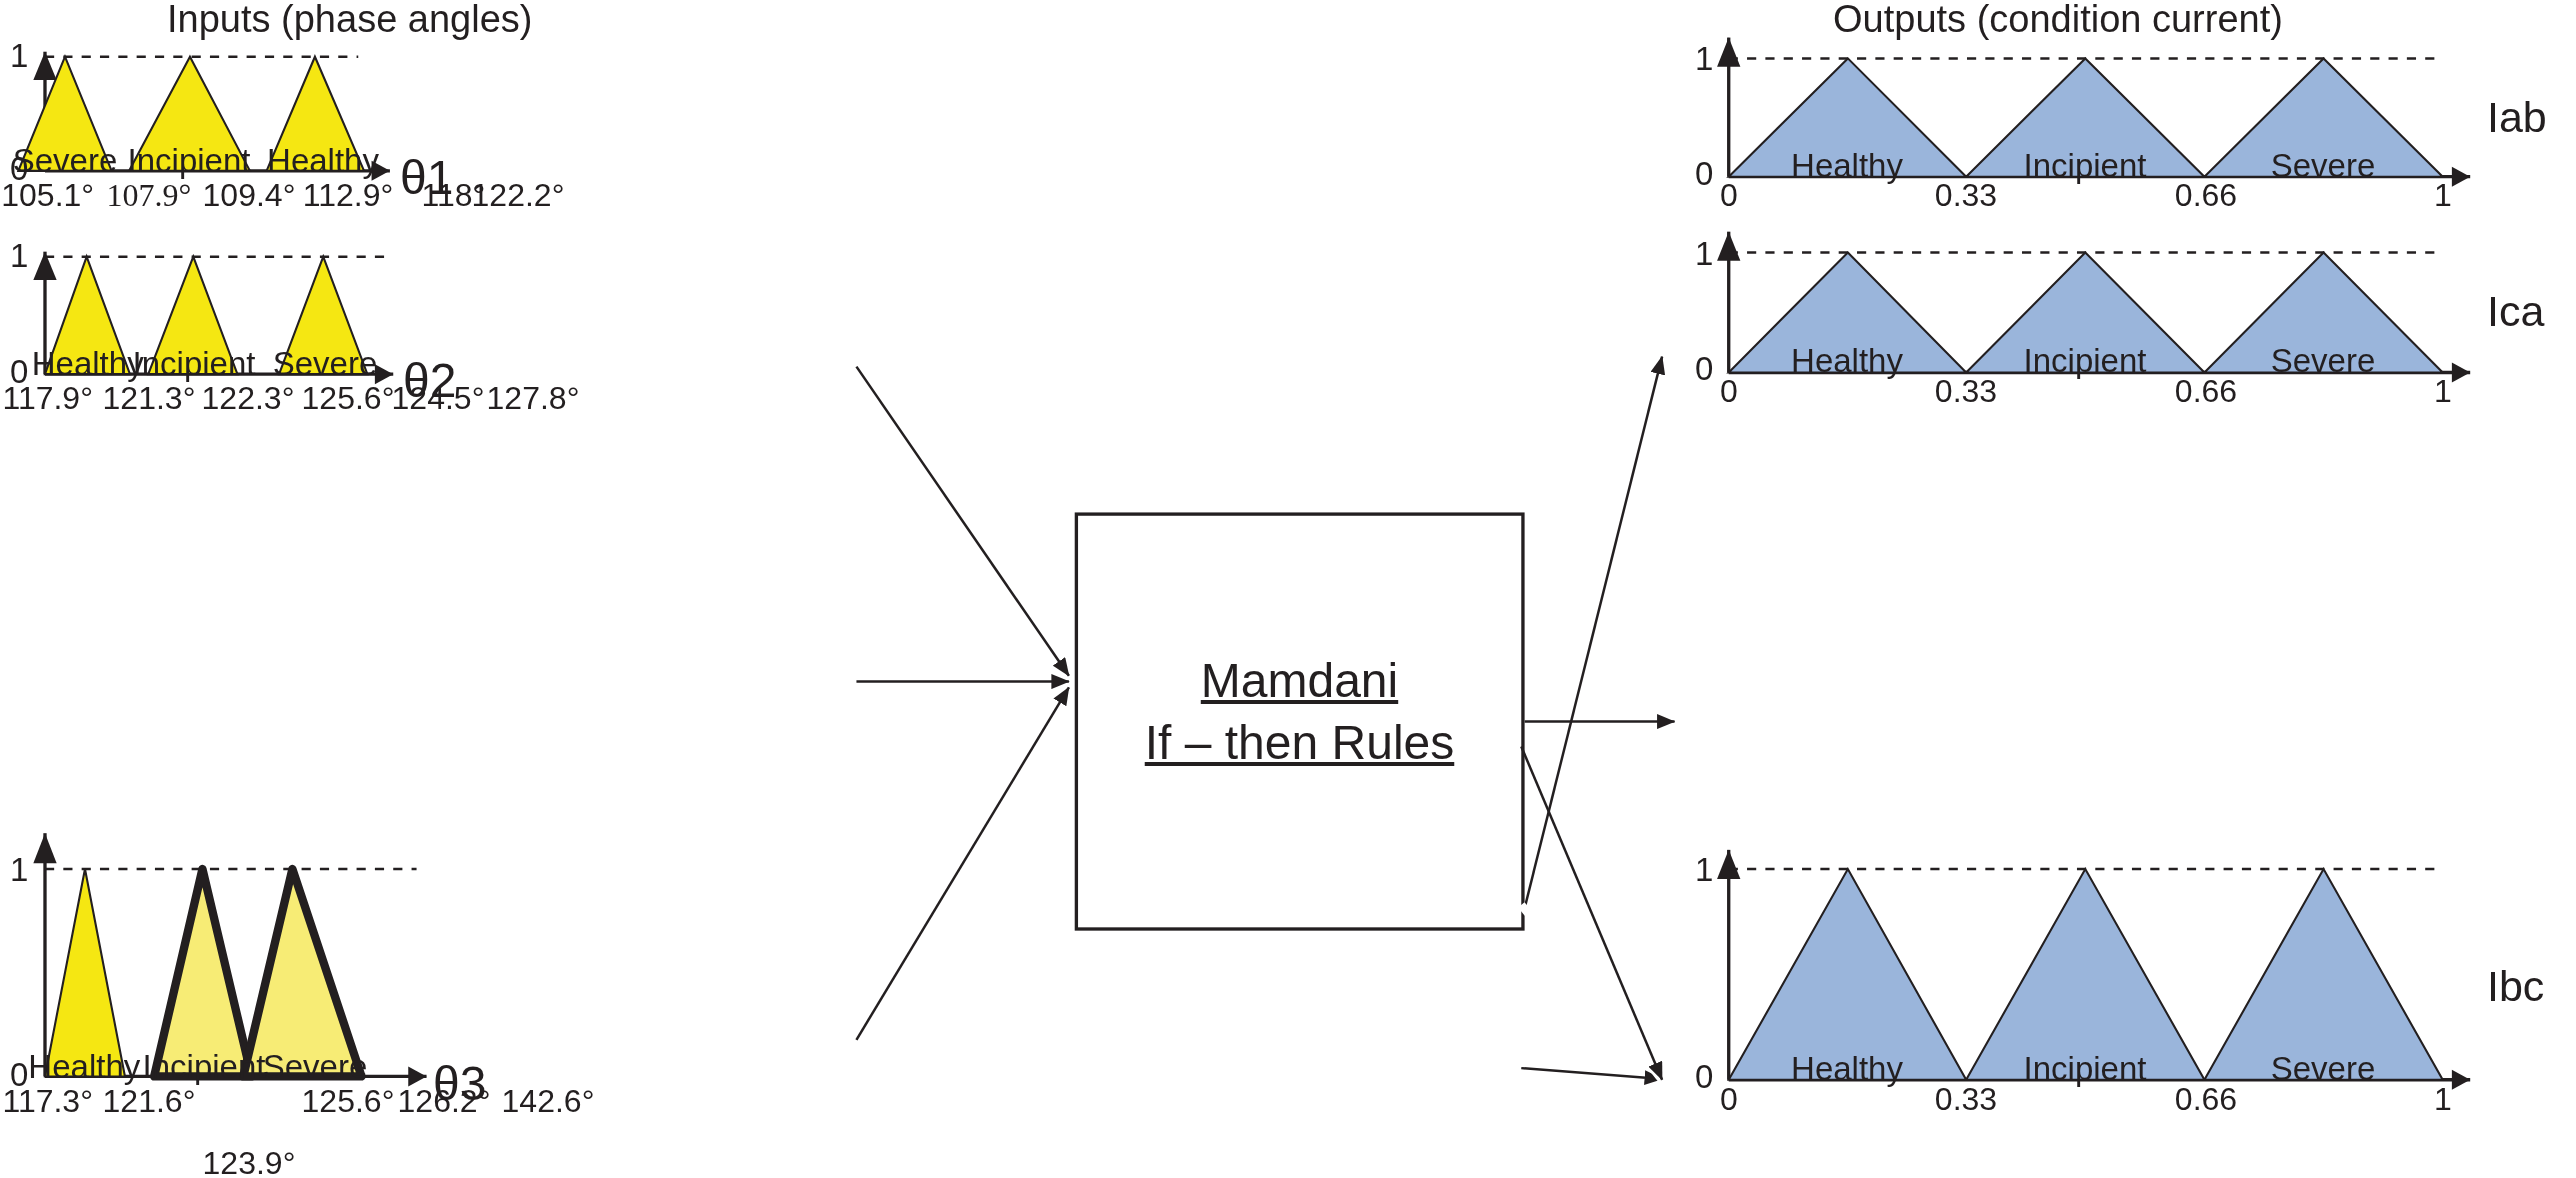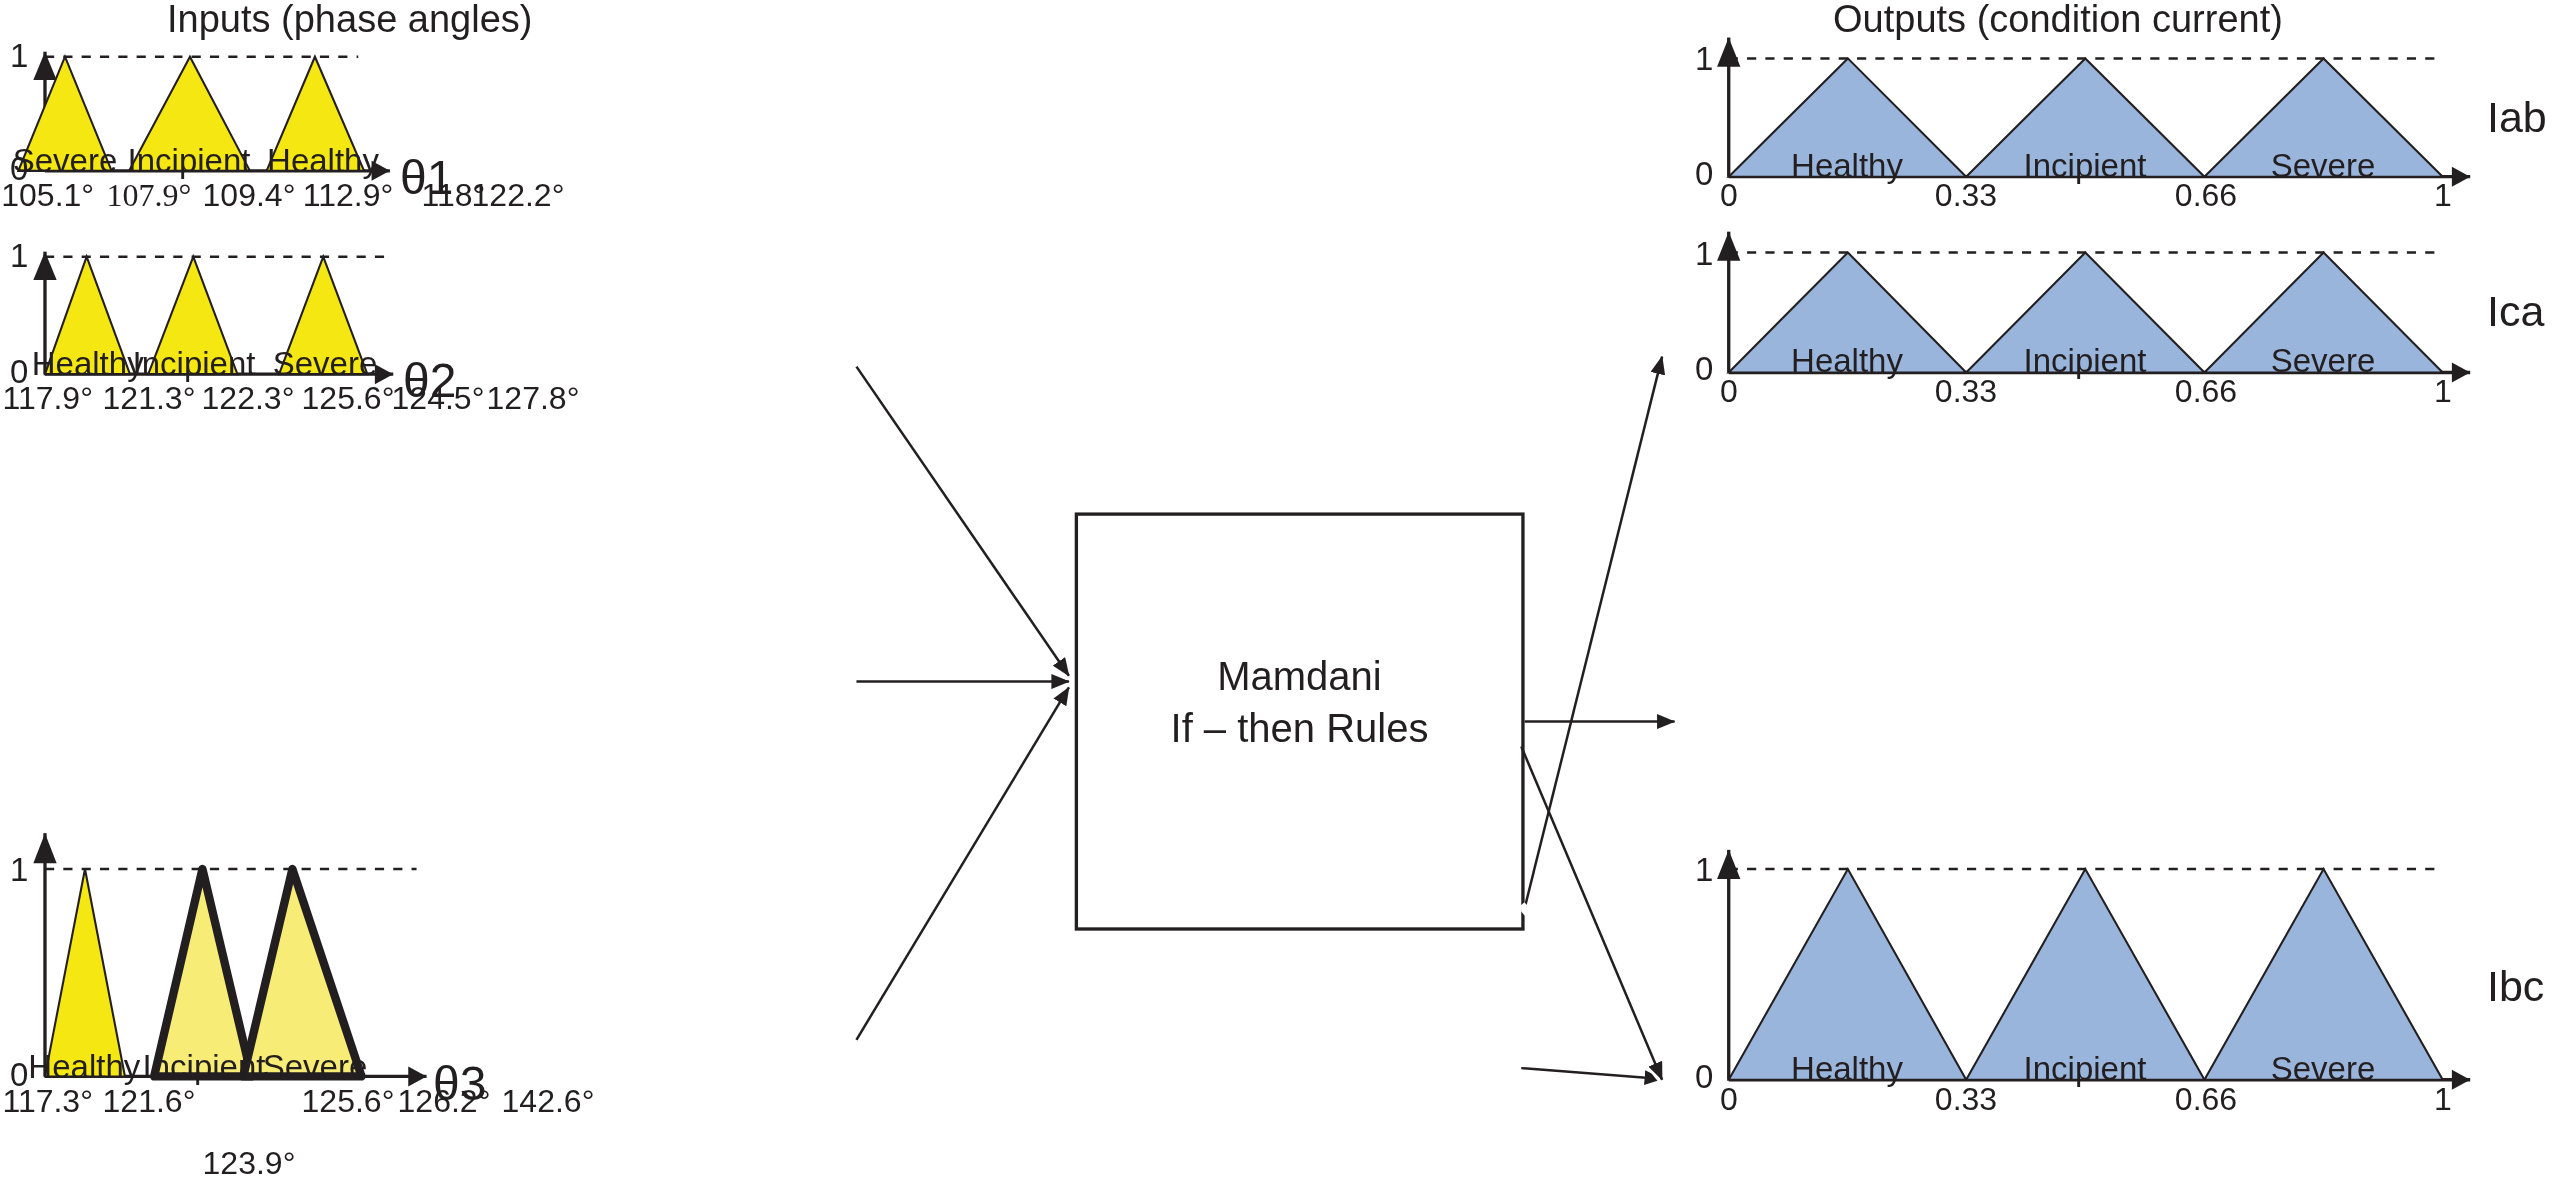--- a/index.html
+++ b/index.html
@@ -45,25 +45,26 @@
   }
   .setname{
     position:absolute;
     font-size:33px;
     white-space:nowrap;
     color:#231f20;
     text-align:center;
   }
   .boxtext{
     position:absolute;
-    font-size:40px;
+    font-size:48px;
     line-height:1.30;
     text-align:center;
     white-space:nowrap;
     color:#231f20;
+    text-decoration:underline;
   }
 </style>
 </head>
 <body>
 
 <div class="stage">
 
   <svg class="diagram" viewBox="0 0 3092 1415">
     <defs>
       <marker id="arw" markerWidth="14" markerHeight="12" refX="13" refY="6" orient="auto" markerUnits="userSpaceOnUse">

